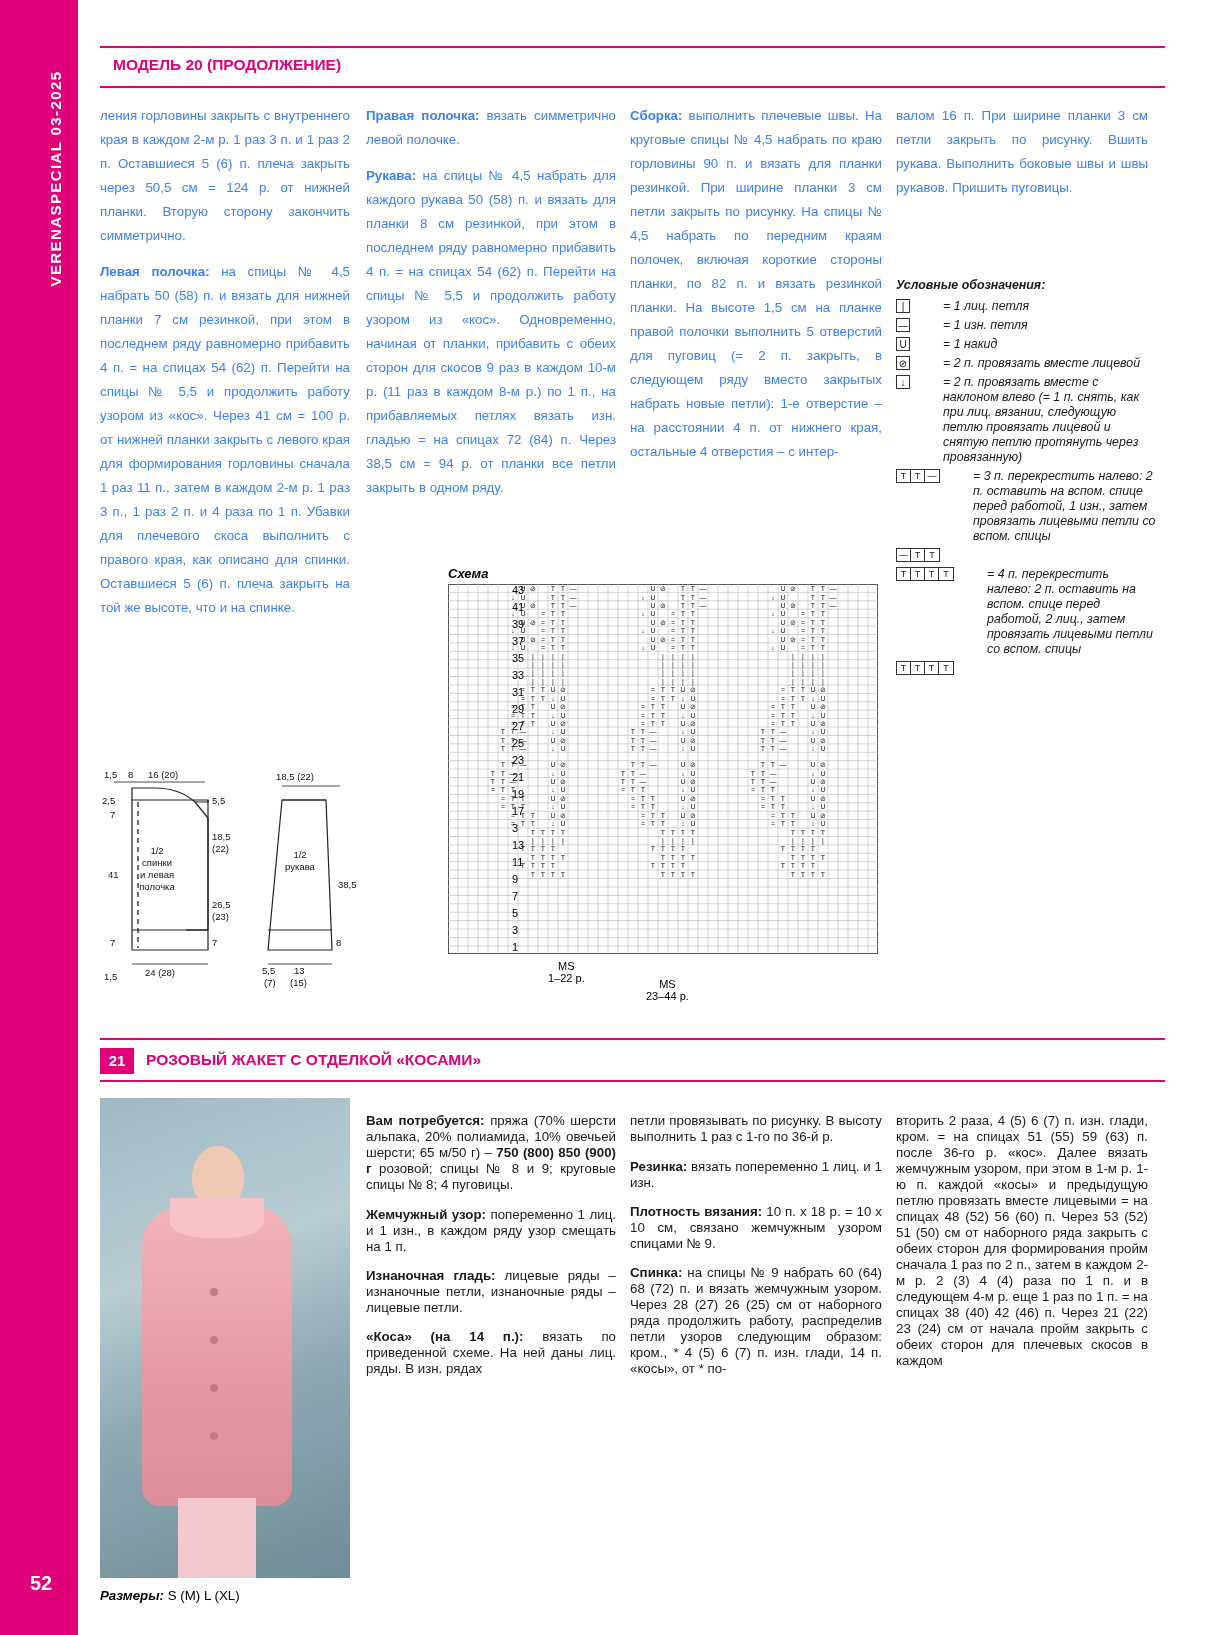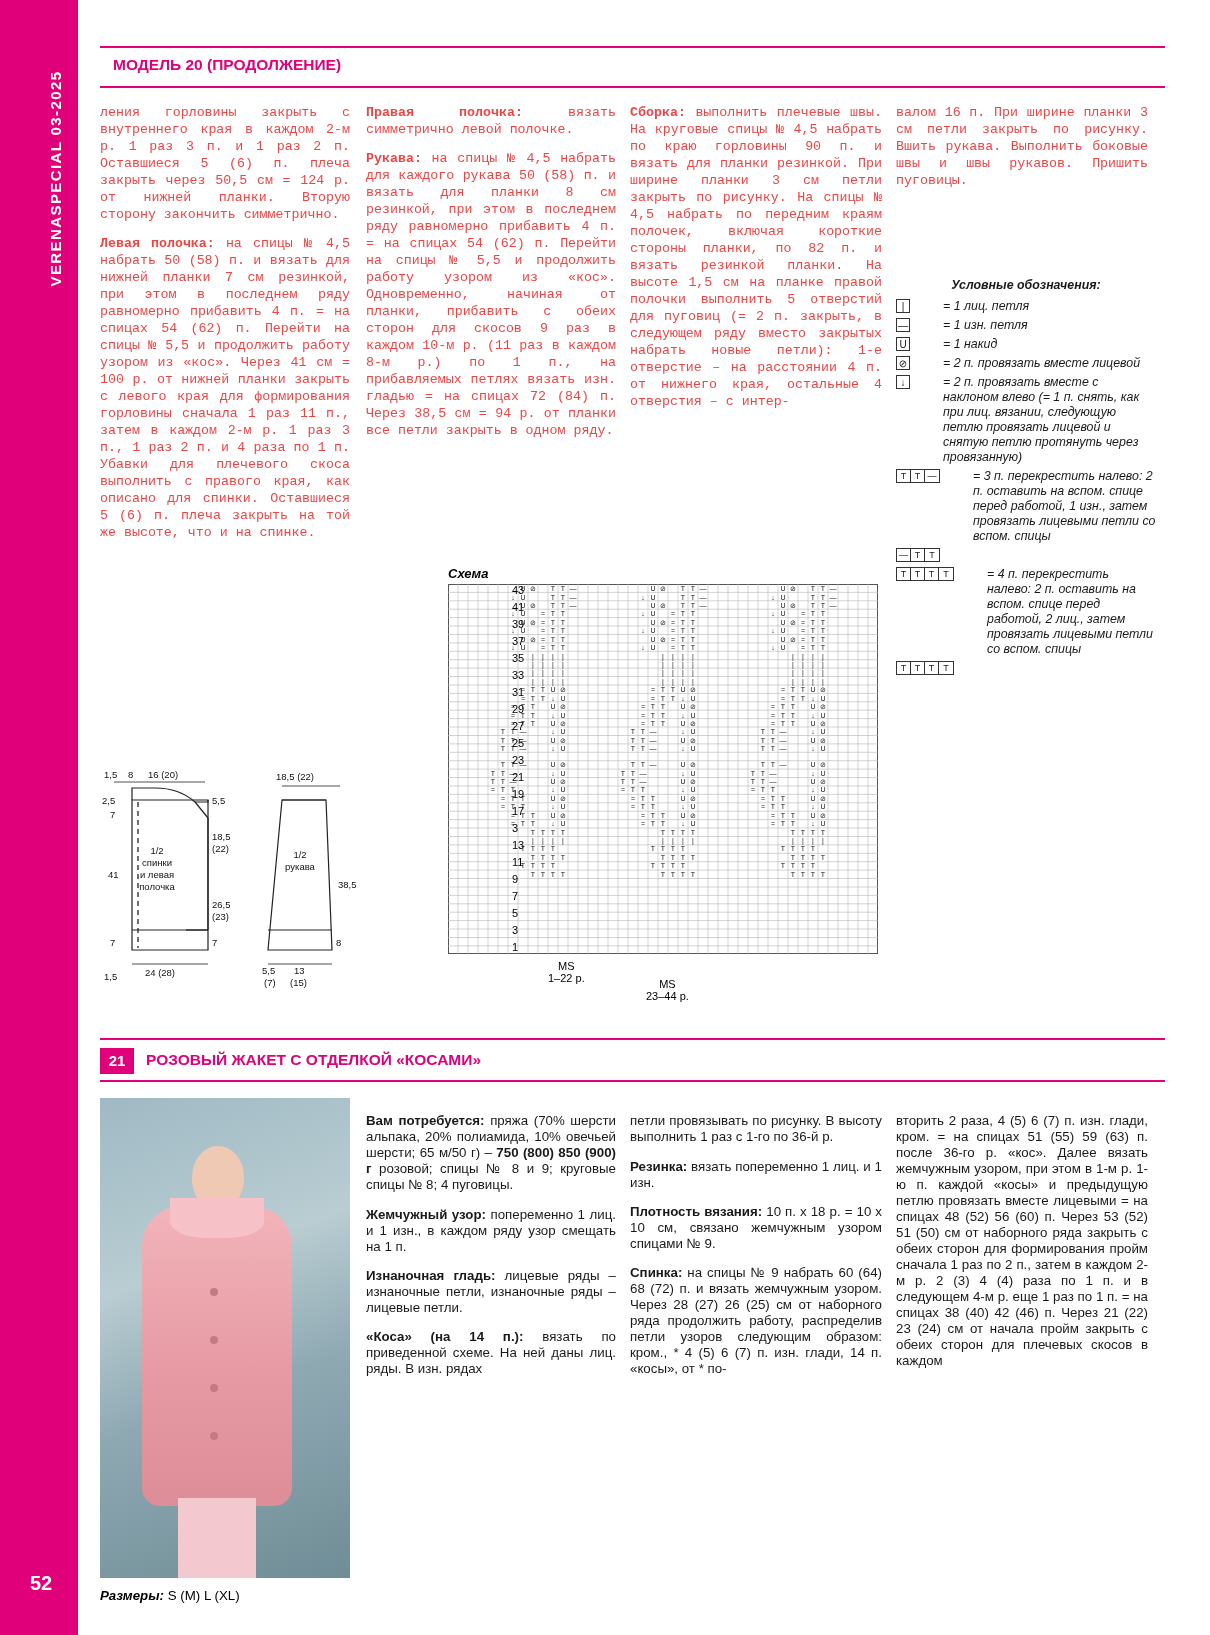--- a/index.html
+++ b/index.html
@@ -39,31 +39,31 @@
     position:absolute; left:22px; top:46px; width:1065px; height:2px; background:#e0007a;
   }
   .model-title {
     position:absolute; left:22px; top:56px;
     color:#e0007a; font-size:15.5px; font-weight:bold;margin-left:13px;
   }
   .hdr-rule-bot {
     position:absolute; left:22px; top:86px; width:1065px; height:2px; background:#e0007a;
   }
 
-  .col { position:absolute; top:104px; font-size:13.3px; line-height:17px; color:#ef4444; text-align:justify;font-family:Liberation Mono, monospace; }
+  .col { position:absolute; top:104px; font-size:13.3px; line-height:24px; color:#3b82f6; text-align:justify; }
   .col p { margin:0 0 12px 0; }
   .c1 { left:22px;  width:250px; }
   .c2 { left:288px; width:250px; }
   .c3 { left:552px; width:252px; }
   .c4 { left:818px; width:252px; }
   b, .bold { font-weight:bold; }
 
   
   .legend { position:absolute; left:818px; top:278px; width:260px; font-size:12.4px; line-height:15px; font-style:italic; color:#1a1a1a; }
-  .legend .ltitle { font-weight:bold; margin-bottom:6px;text-align:center; }
+  .legend .ltitle { font-weight:bold; margin-bottom:6px; }
   .lrow { display:flex; align-items:flex-start; margin-bottom:4px; }
   .lsym { flex:0 0 auto; margin-right:5px; }
   .cellbox {
     display:inline-block; width:14px; height:14px; border:1px solid #333; background:#fff;
     text-align:center; font-size:10px; line-height:13px; font-style:normal; vertical-align:top;
   }
   .widebox { display:inline-flex; border:1px solid #333; height:14px; background:#fff; vertical-align:top; }
   .widebox span { width:14px; border-right:1px solid #333; font-size:9px; text-align:center; line-height:13px; font-style:normal; }
   .widebox span:last-child { border-right:none; }
   .ltxt { flex:1 1 auto;margin-left:28px; }

